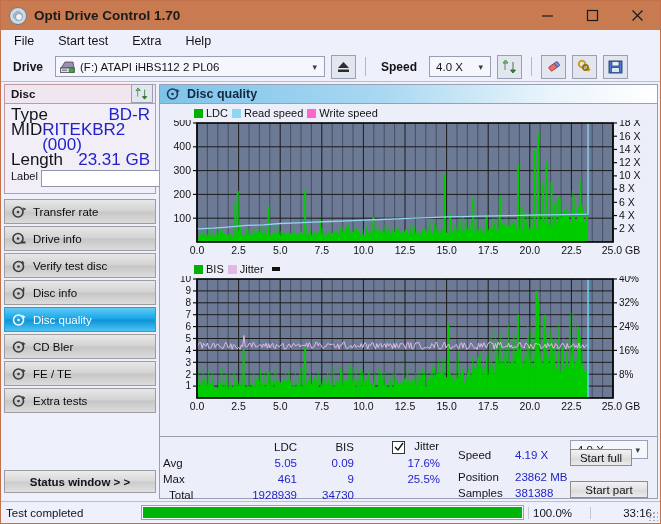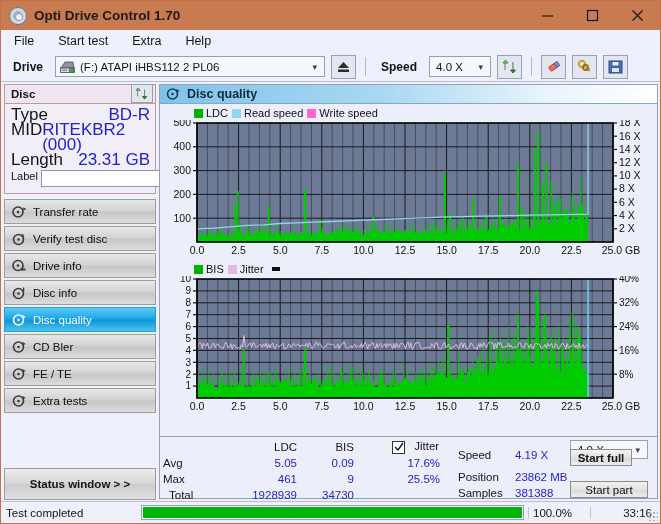--- a/index.html
+++ b/index.html
@@ -69,24 +69,24 @@
   .navlist{ margin-top:5px; display:flex; flex-direction:column; gap:2px; }
   .nav{ height:25px; display:flex; align-items:center; gap:7px; padding-left:7px;
         border:1px solid #9d9d9d;
         background:linear-gradient(#e8e8e8,#d2d2d2 48%,#c6c6c6 52%,#dcdcdc);
         font-size:11.5px; color:#0d0d0d; }
   .nav.sel{ border:1px solid #2a9fd6;
         background:linear-gradient(#5fcaf5,#17a6e8 48%,#0c93d6 52%,#4dc3f2);
         color:#ffffff;}
   .nav .nico{ width:14px;height:14px;flex:none;}
   .sb-spacer{ flex:1; min-height:4px; }
-  .statuswin{ height:32px; border:1px solid #9d9d9d;
+  .statuswin{ height:23px; border:1px solid #9d9d9d;
         background:linear-gradient(#ececec,#d8d8d8 48%,#cccccc 52%,#e0e0e0);
         display:flex;align-items:center;justify-content:center;
-        font-size:11.5px;font-weight:bold;color:#13131a; margin-bottom:1px;}
+        font-size:11.5px;font-weight:bold;color:#13131a; margin-bottom:8px;}
 
   
   .content{ flex:1; margin:2px 3px 2px 0; border:1px solid #9aa0b4; background:#eceffa;
             display:flex; flex-direction:column; }
   .dq-head{ height:19px; display:flex; align-items:center; gap:7px; padding-left:6px;
             background:linear-gradient(90deg,#7fc3ea 0%,#a9d8f2 45%,#e9f4fb 78%,#ffffff 100%);
             border-bottom:1px solid #7fa9c5; }
   .dq-head .t{ font-size:12.5px;font-weight:bold;color:#13293f;}
 
   .charts{ flex:1; padding:2px 2px 0 2px; }
@@ -255,33 +255,33 @@
         <div class="nav">
           <svg class="nico" viewBox="0 0 14 14">
               <circle cx="6" cy="7" r="5" fill="none" stroke="#3b3b3b" stroke-width="1.6"></circle>
               <circle cx="6" cy="7" r="1.3" fill="#3b3b3b"></circle>
               <path d="M11 3 l2 1 -2 1" stroke="#3b3b3b" stroke-width="1.2" fill="none"></path>
             </svg>
           <span>Transfer rate</span>
         </div>
         <div class="nav">
           <svg class="nico" viewBox="0 0 14 14">
+              <circle cx="6" cy="6.5" r="5" fill="none" stroke="#3b3b3b" stroke-width="1.6"></circle>
+              <circle cx="6" cy="6.5" r="1.3" fill="#3b3b3b"></circle>
+              <rect x="9" y="9.5" width="4.5" height="2" fill="#3b3b3b"></rect>
+            </svg>
+          <span>Drive info</span>
+        </div>
+        <div class="nav">
+          <svg class="nico" viewBox="0 0 14 14">
               <circle cx="6.5" cy="7.5" r="5" fill="none" stroke="#3b3b3b" stroke-width="1.6"></circle>
               <circle cx="6.5" cy="7.5" r="1.3" fill="#3b3b3b"></circle>
               <path d="M10 2 l1.5 2 -1.5 .6" stroke="#3b3b3b" stroke-width="1.2" fill="none"></path>
             </svg>
           <span>Verify test disc</span>
-        </div>
-        <div class="nav">
-          <svg class="nico" viewBox="0 0 14 14">
-              <circle cx="6" cy="6.5" r="5" fill="none" stroke="#3b3b3b" stroke-width="1.6"></circle>
-              <circle cx="6" cy="6.5" r="1.3" fill="#3b3b3b"></circle>
-              <rect x="9" y="9.5" width="4.5" height="2" fill="#3b3b3b"></rect>
-            </svg>
-          <span>Drive info</span>
         </div>
         <div class="nav">
           <svg class="nico" viewBox="0 0 14 14">
               <circle cx="6.5" cy="7.5" r="5" fill="none" stroke="#3b3b3b" stroke-width="1.6"></circle>
               <circle cx="6.5" cy="7.5" r="1.3" fill="#3b3b3b"></circle>
               <rect x="11" y="1.5" width="1.3" height="4" fill="#3b3b3b"></rect>
             </svg>
           <span>Disc info</span>
         </div>
         <div class="nav sel">
@@ -1135,21 +1135,21 @@
         <div class="cell val" style="left:355px;top:12px;width:62px;text-align:left">4.19 X</div>
         <div class="cell" style="left:298px;top:34px">Position</div>
         <div class="cell val" style="left:355px;top:34px;width:70px;text-align:left">23862 MB</div>
         <div class="cell" style="left:298px;top:50px">Samples</div>
         <div class="cell val" style="left:355px;top:50px;width:70px;text-align:left">381388</div>
 
         <div class="combo" style="position:absolute;left:410px;top:3px;width:78px;height:19px">
           <span style="padding-left:3px">4.0 X</span>
           <span class="chev">▾</span>
         </div>
-        <div class="btn" style="position:absolute;left:410px;top:12px;width:62px;height:17px;font-weight:bold">Start full</div>
+        <div class="btn" style="position:absolute;left:410px;top:12px;width:62px;height:17px;font-weight:normal">Start full</div>
         <div class="btn" style="position:absolute;left:410px;top:44px;width:78px;height:17px">Start part</div>
       </div>
     </div>
   </div>
 
   <div class="statusbar">
     <div class="sb-text">Test completed</div>
     <div class="sb-progress">
       <div class="sb-fill" id="sbfill" style="width: calc(100% - 2px);"></div>
     </div>

